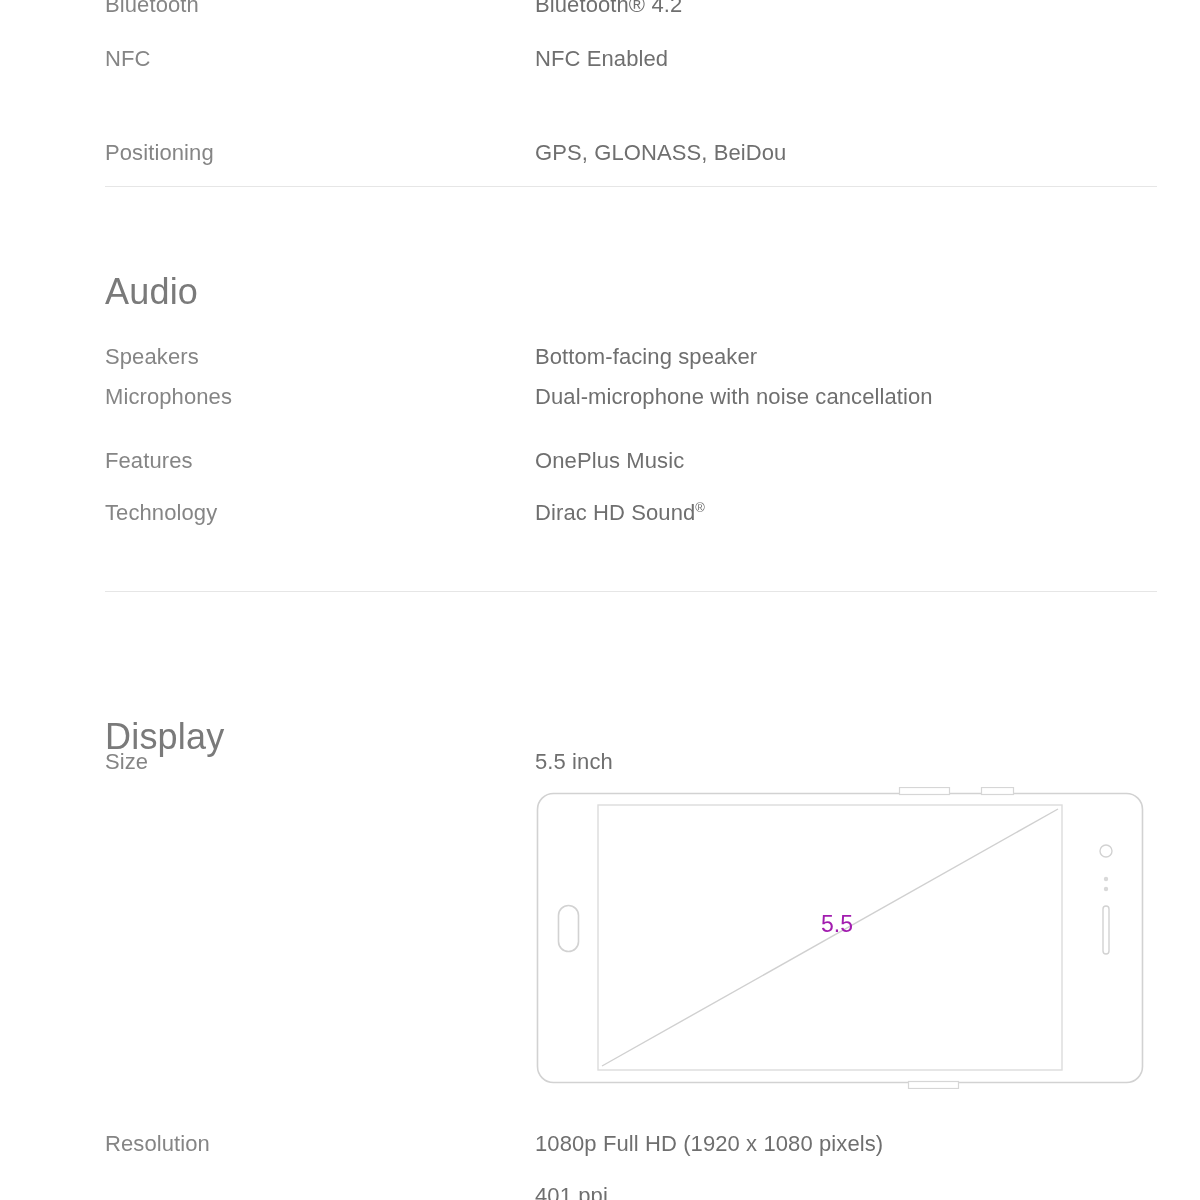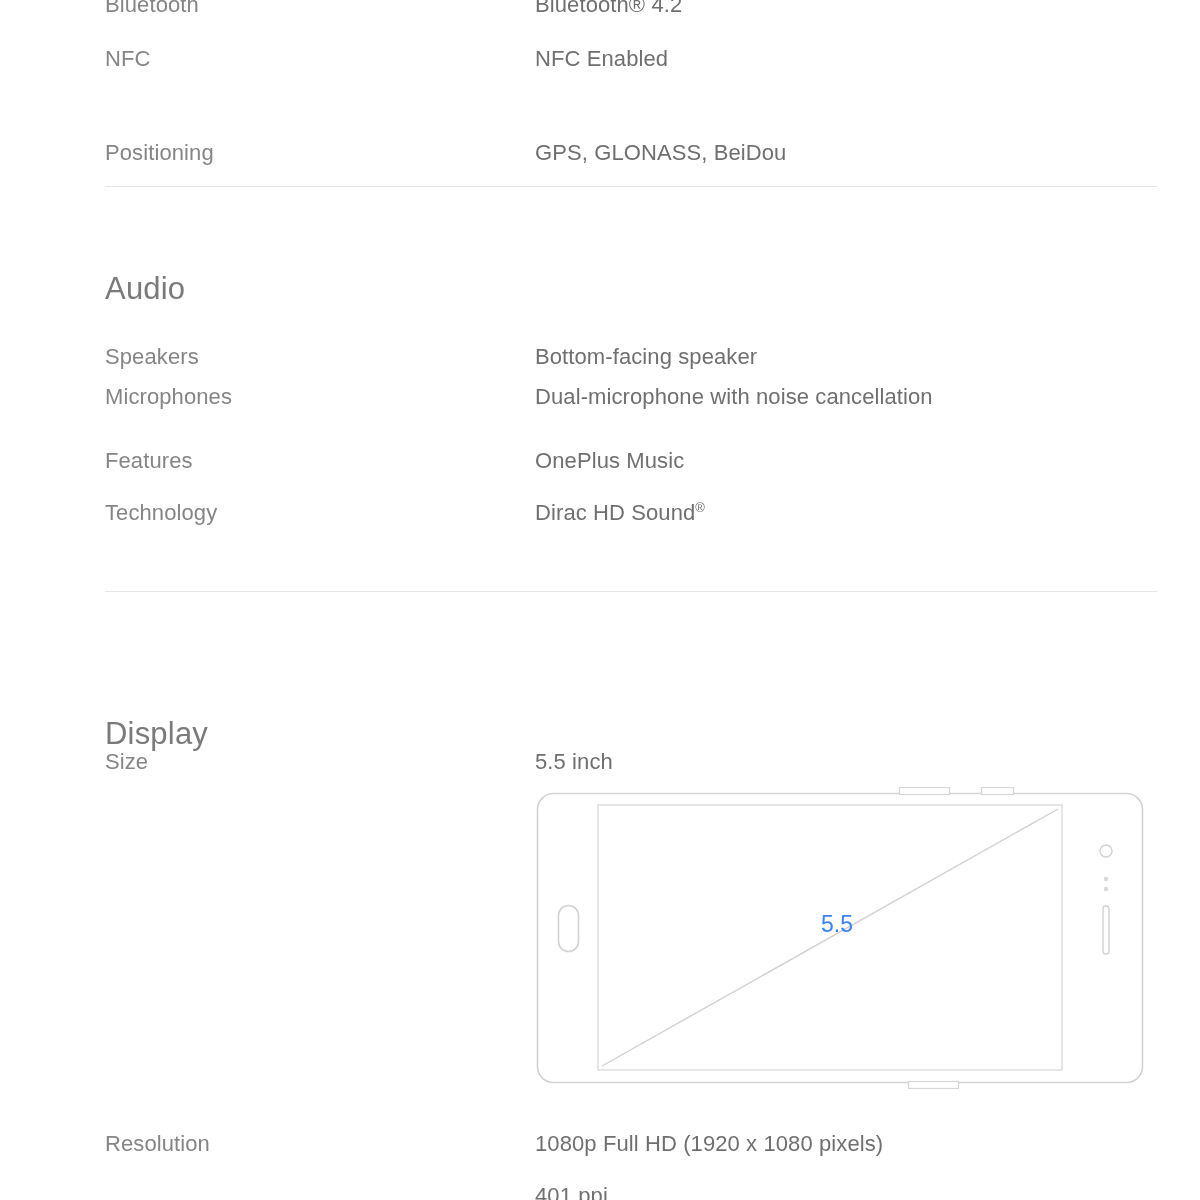--- a/index.html
+++ b/index.html
@@ -49,21 +49,21 @@
   .spec-value sup {
     font-size: 13px;
     vertical-align: super;
     line-height: 0;
   }
 
   
   .section-title {
     position: absolute;
     left: 105px;
-    font-size: 31px;
+    font-size: 36px;
     font-weight: 400;
     color: #7a7a7a;
     letter-spacing: 0.2px;
   }
 
   
   .divider {
     position: absolute;
     left: 105px;
     width: 1052px;
@@ -80,21 +80,21 @@
     height: 302px;
   }
   .phone-illustration svg {
     display: block;
   }
   .diag-label {
     position: absolute;
     left: 285px;
     top: 124px;
     font-size: 23px;
-    color: #3b82f6;
+    color: #a21caf;
   }
 </style>
 </head>
 <body>
 
 <div class="page">
 
   <div class="spec-row" style="top:-8px;">
     <div class="spec-label">Bluetooth</div>
     <div class="spec-value">Bluetooth® 4.2</div>

